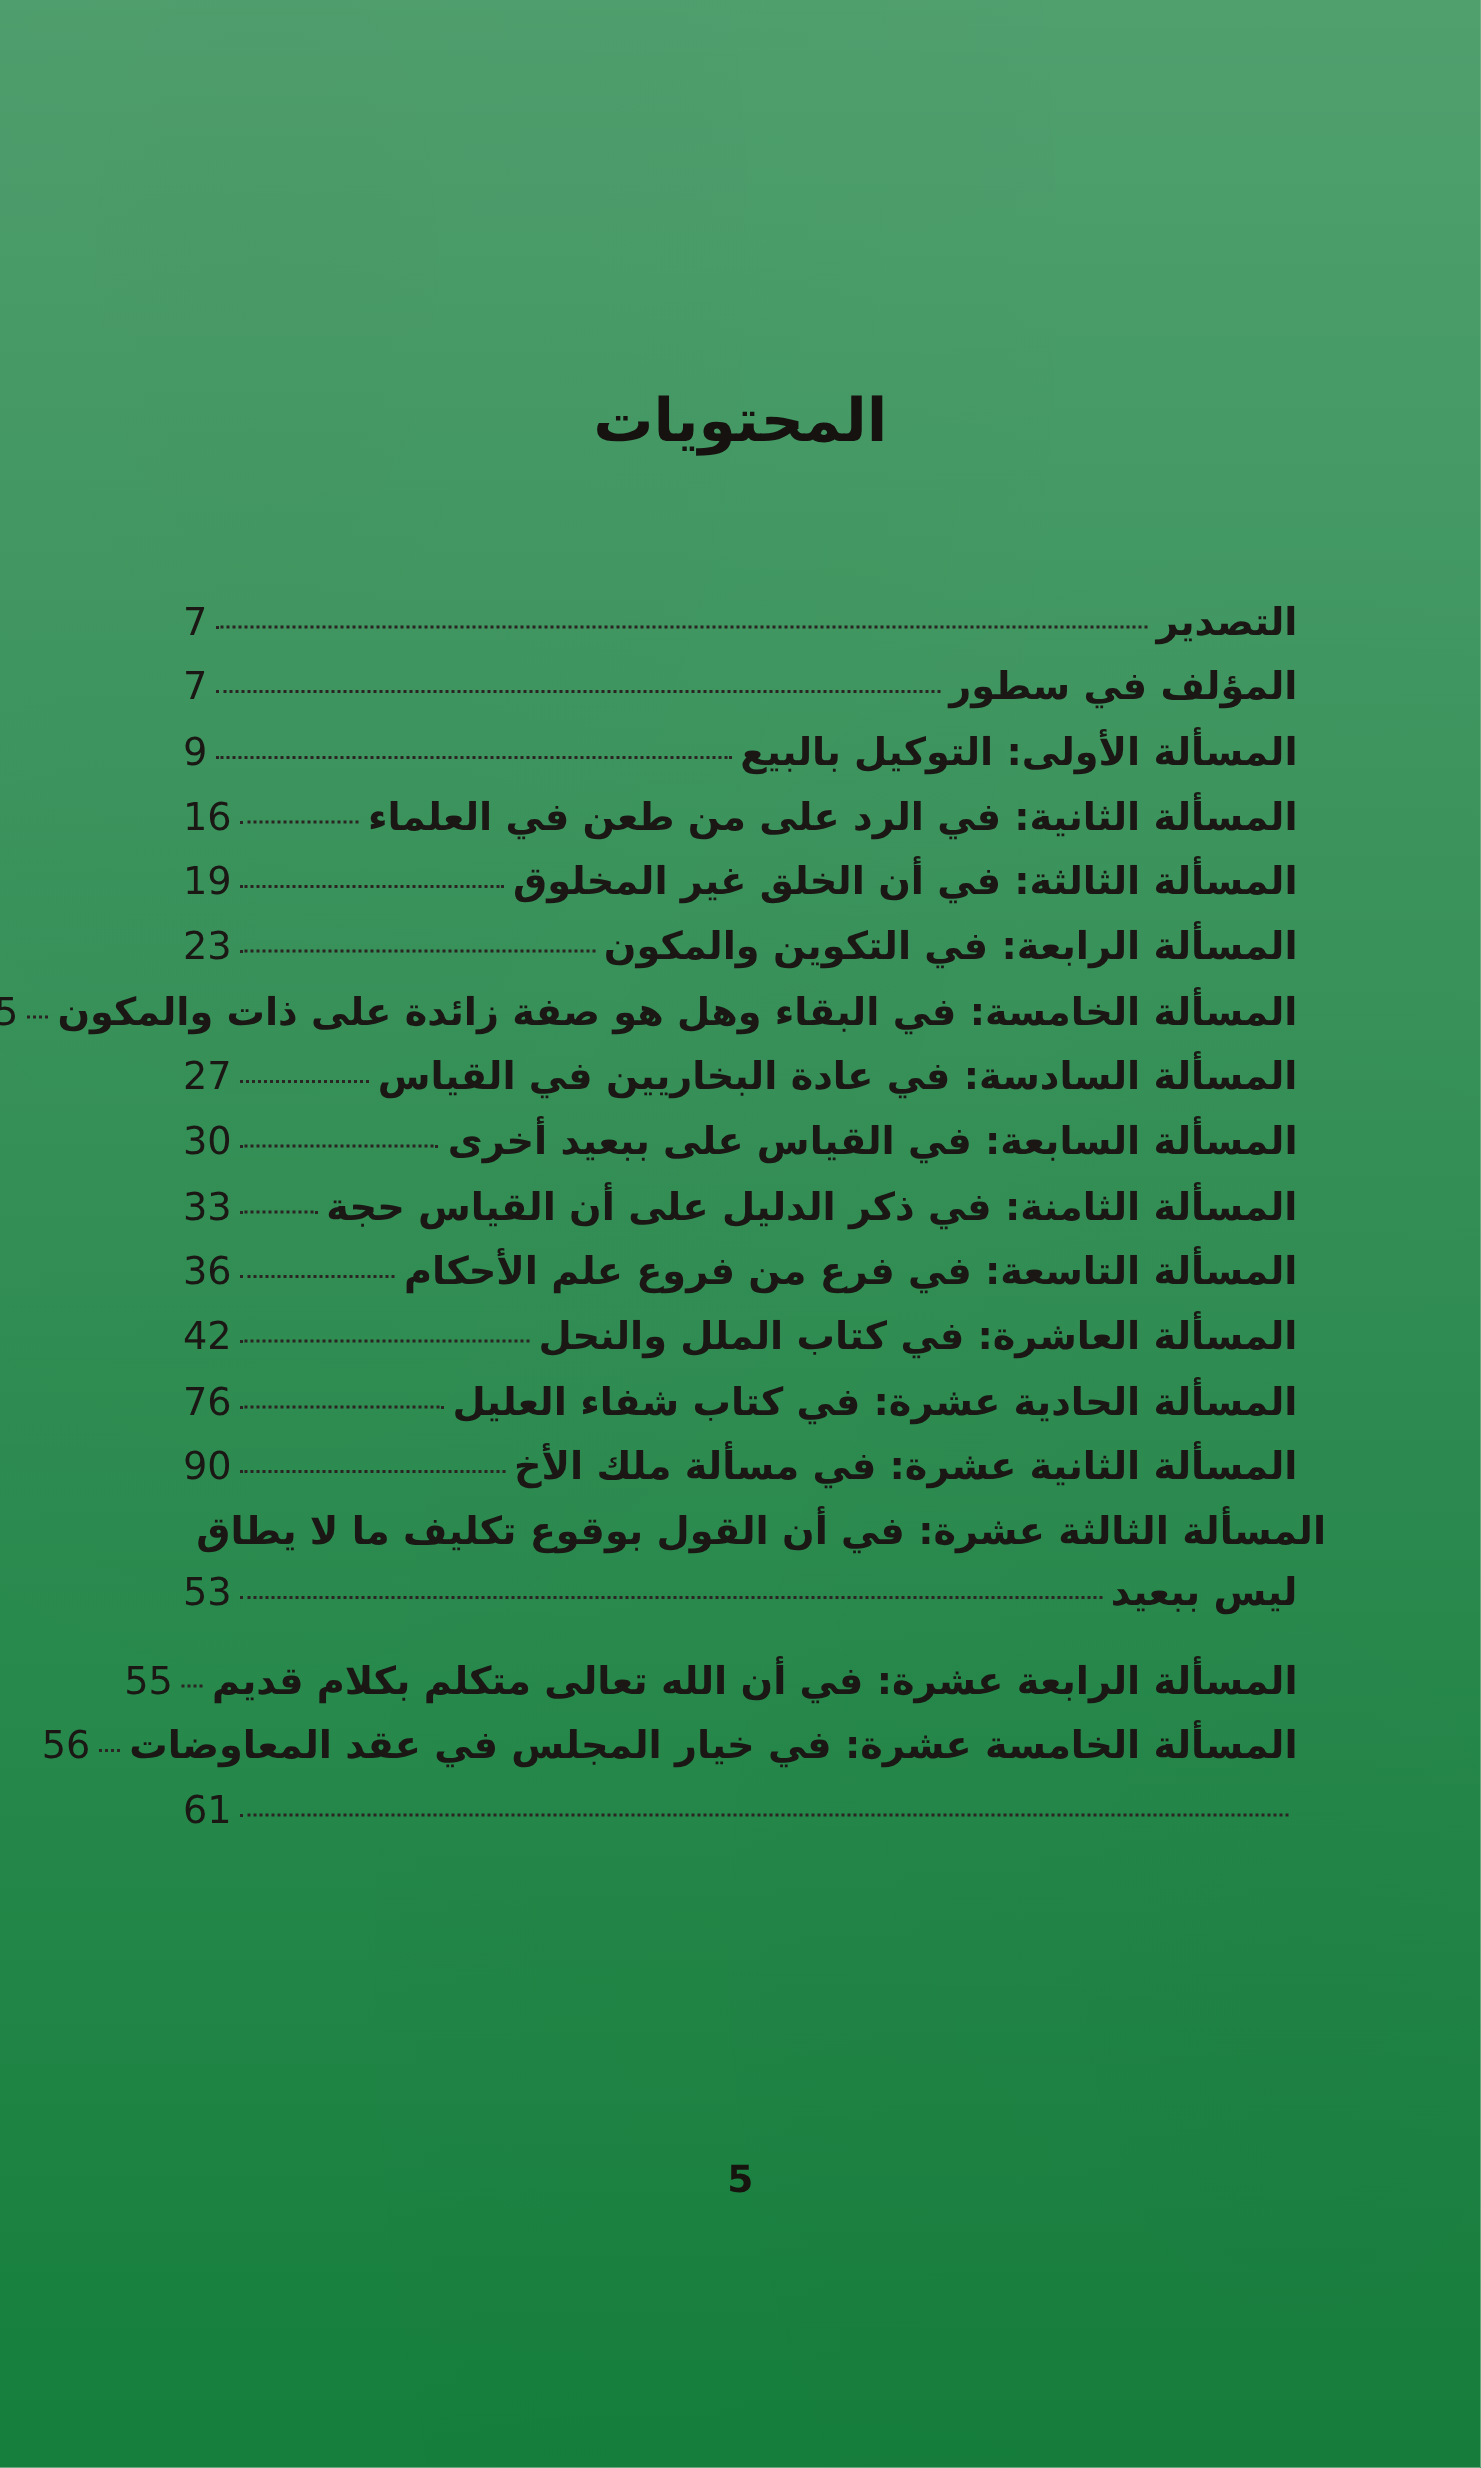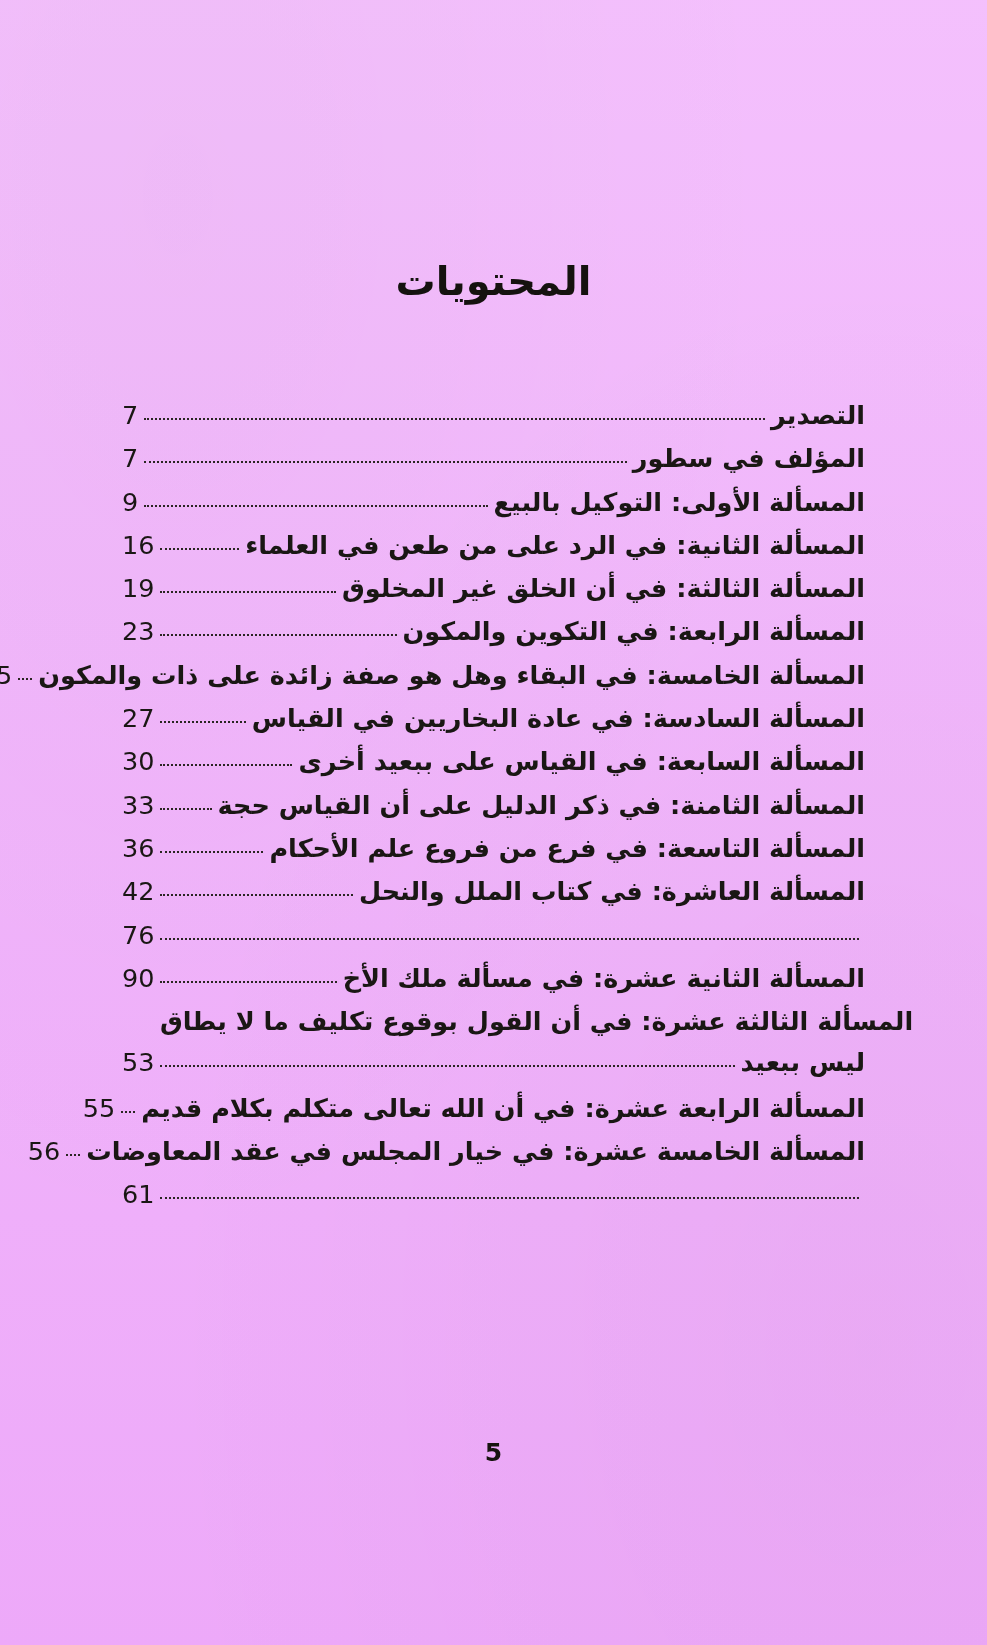--- a/index.html
+++ b/index.html
@@ -11,21 +11,21 @@
     height: 1645px;
     background: #f4f1e9;
     font-family: "DejaVu Sans", sans-serif;
     color: #181512;
     overflow: hidden;
     position: relative;
   }
   .page {
     position: absolute;
     inset: 0;
-    background: #f0abfc;
+    background: #15803d;
   }
   
   .paper-texture {
     position: absolute;
     inset: 0;
     pointer-events: none;
     background:
       radial-gradient(ellipse at 18% 12%, rgba(0,0,0,0.02) 0%, rgba(0,0,0,0) 55%),
       radial-gradient(ellipse at 88% 82%, rgba(0,0,0,0.025) 0%, rgba(0,0,0,0) 60%),
       linear-gradient(180deg, rgba(255,255,255,0.25) 0%, rgba(0,0,0,0.012) 100%);
@@ -74,22 +74,22 @@
   }
   .entry-page {
     white-space: nowrap;
     font-size: 25.5px;
     direction: ltr;
     unicode-bidi: embed;
   }
   
   .toc-entry.wrapped {
     flex-direction: column;
-    align-items: flex-end;
-    margin-bottom: 4px;
+    align-items: center;
+    margin-bottom: 17px;
   }
   .wrap-line-1 {
     text-align: center;
     padding-left: 38px;
     padding-right: 10px;
   }
   .wrap-line-2 {
     display: flex;
     flex-direction: row;
     align-items: baseline;
@@ -170,20 +170,21 @@
         <span class="entry-text">المسألة التاسعة: في فرع من فروع علم الأحكام</span>
         <span class="entry-dots"></span>
         <span class="entry-page">36</span>
       </div>
       <div class="toc-entry">
         <span class="entry-text">المسألة العاشرة: في كتاب الملل والنحل</span>
         <span class="entry-dots"></span>
         <span class="entry-page">42</span>
       </div>
       <div class="toc-entry">
+        <span class="entry-text">المسألة الحادية عشرة: في كتاب شفاء العليل</span>
         <span class="entry-dots"></span>
         <span class="entry-page">76</span>
       </div>
       <div class="toc-entry">
         <span class="entry-text">المسألة الثانية عشرة: في مسألة ملك الأخ</span>
         <span class="entry-dots"></span>
         <span class="entry-page">90</span>
       </div>
       <div class="toc-entry wrapped">
         <div class="entry-text wrap-line-1">المسألة الثالثة عشرة: في أن القول بوقوع تكليف ما لا يطاق</div>

